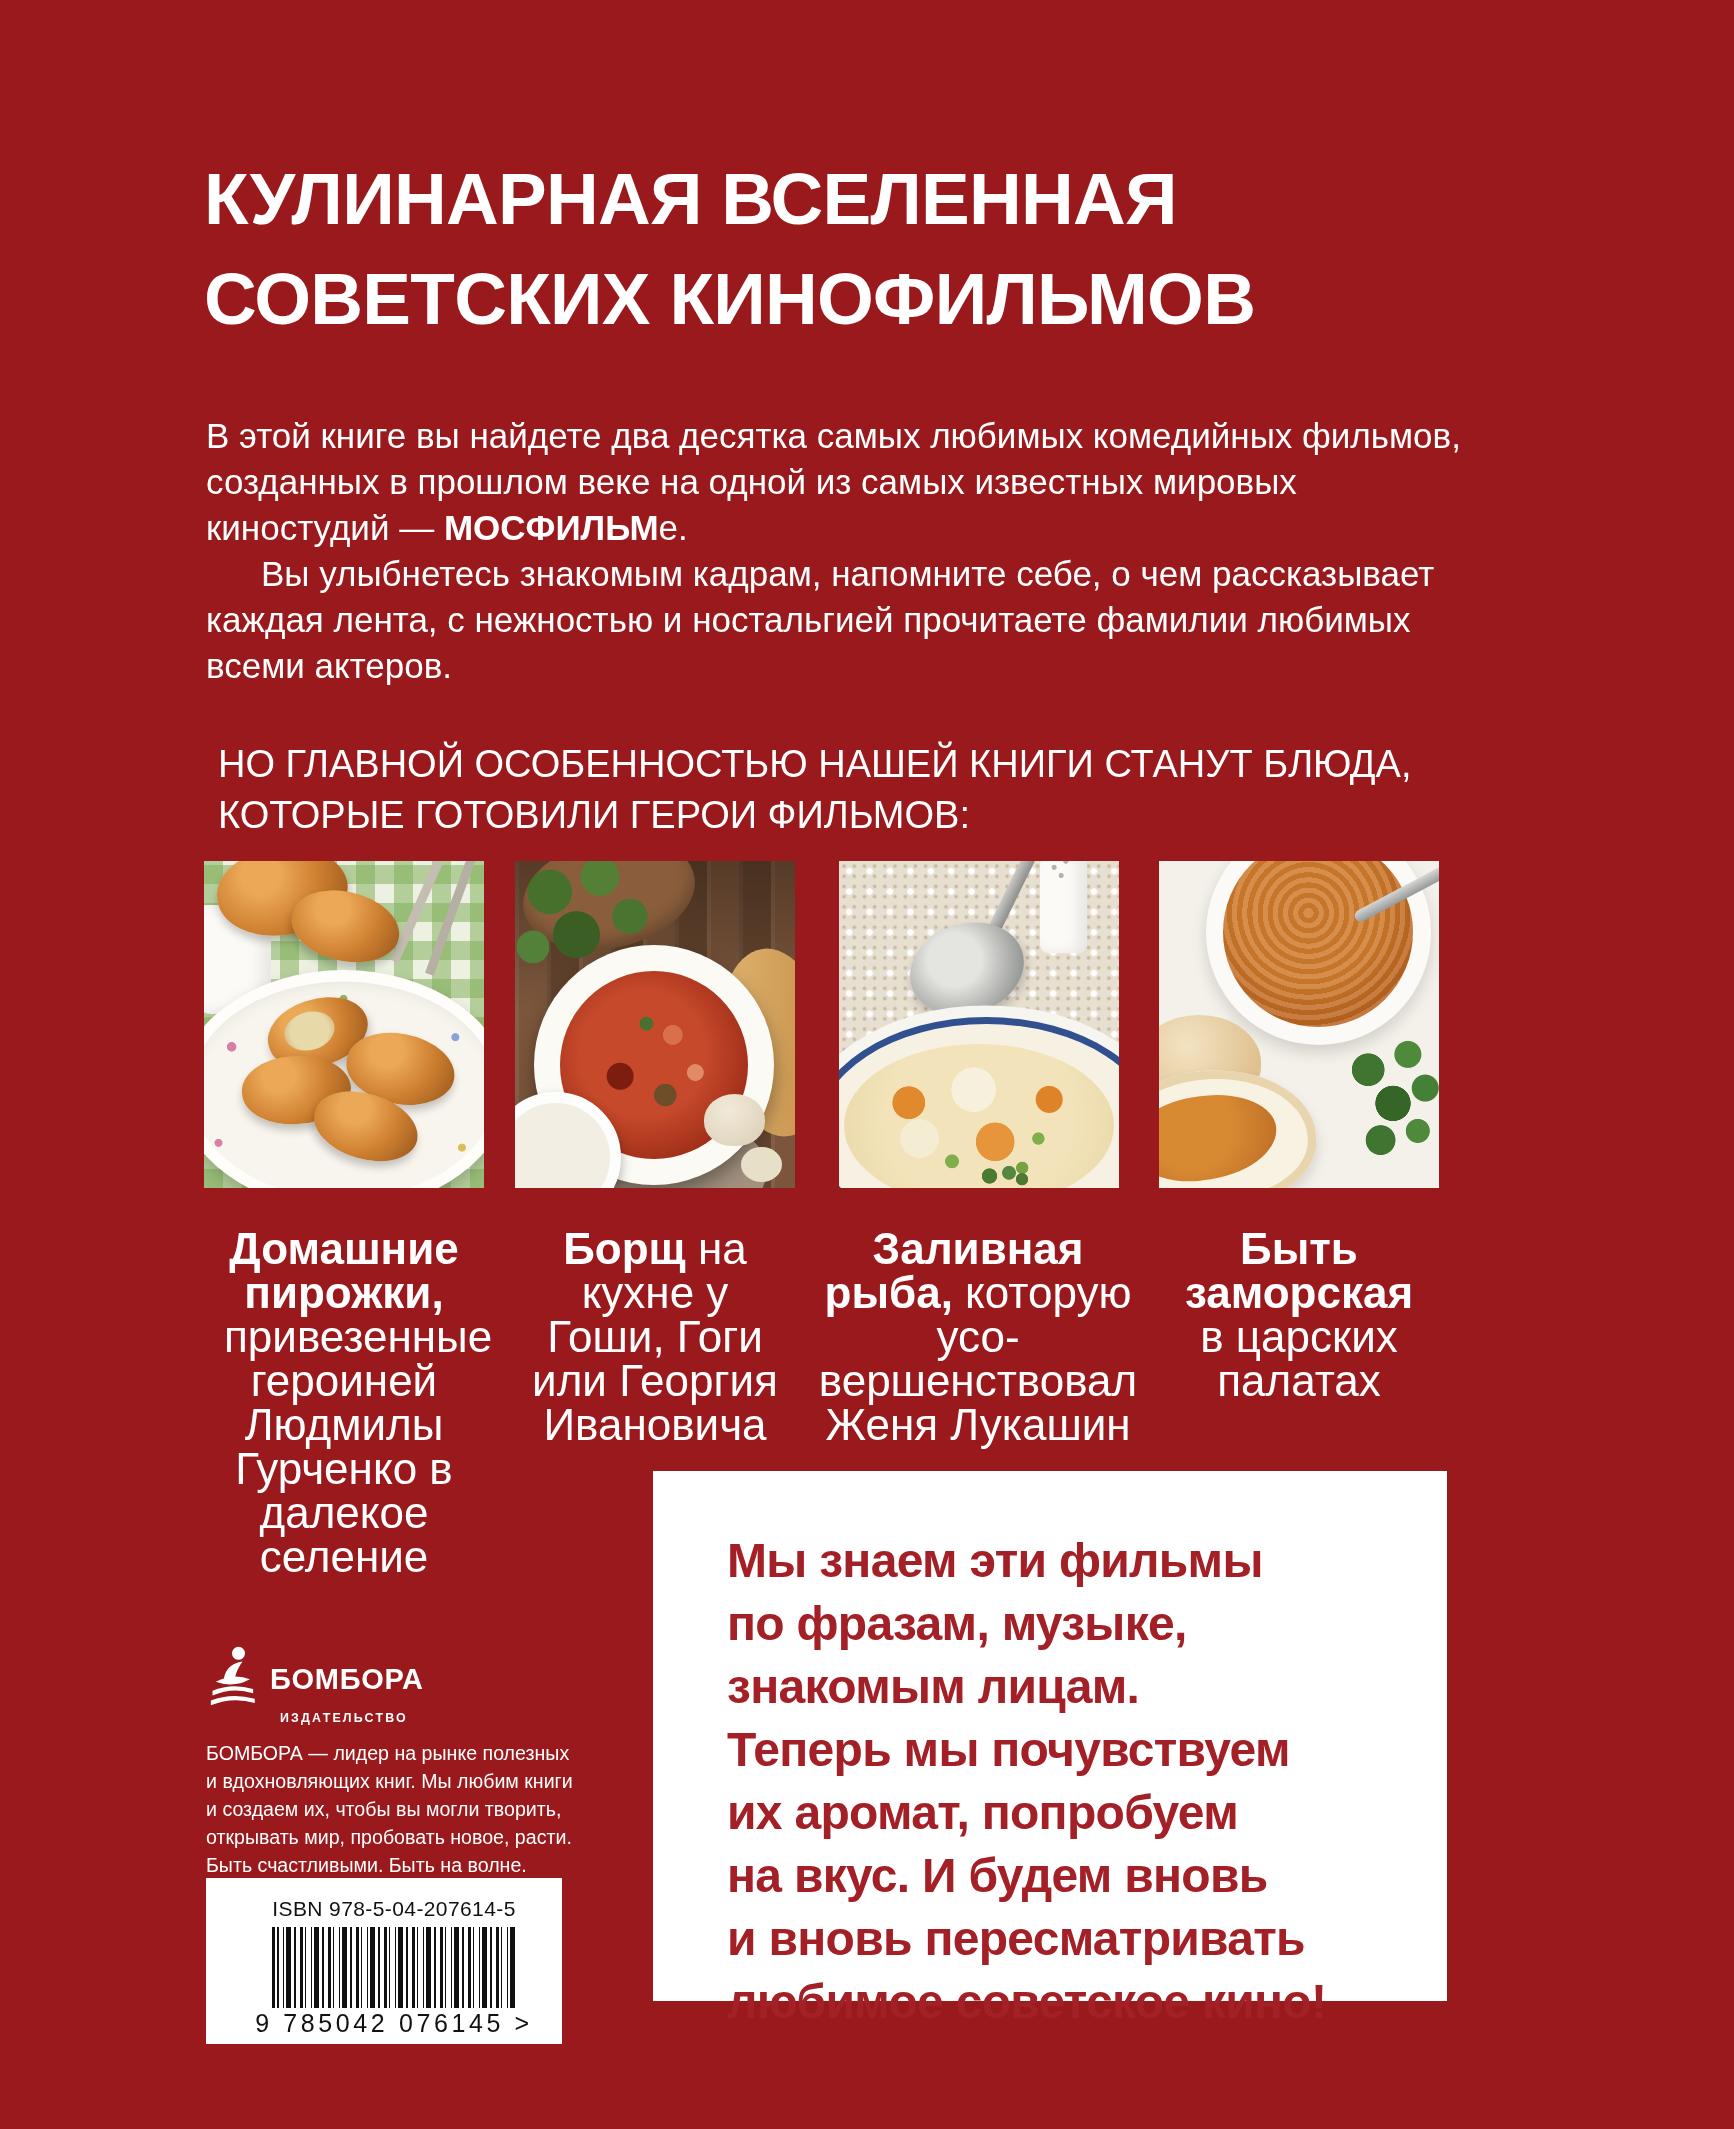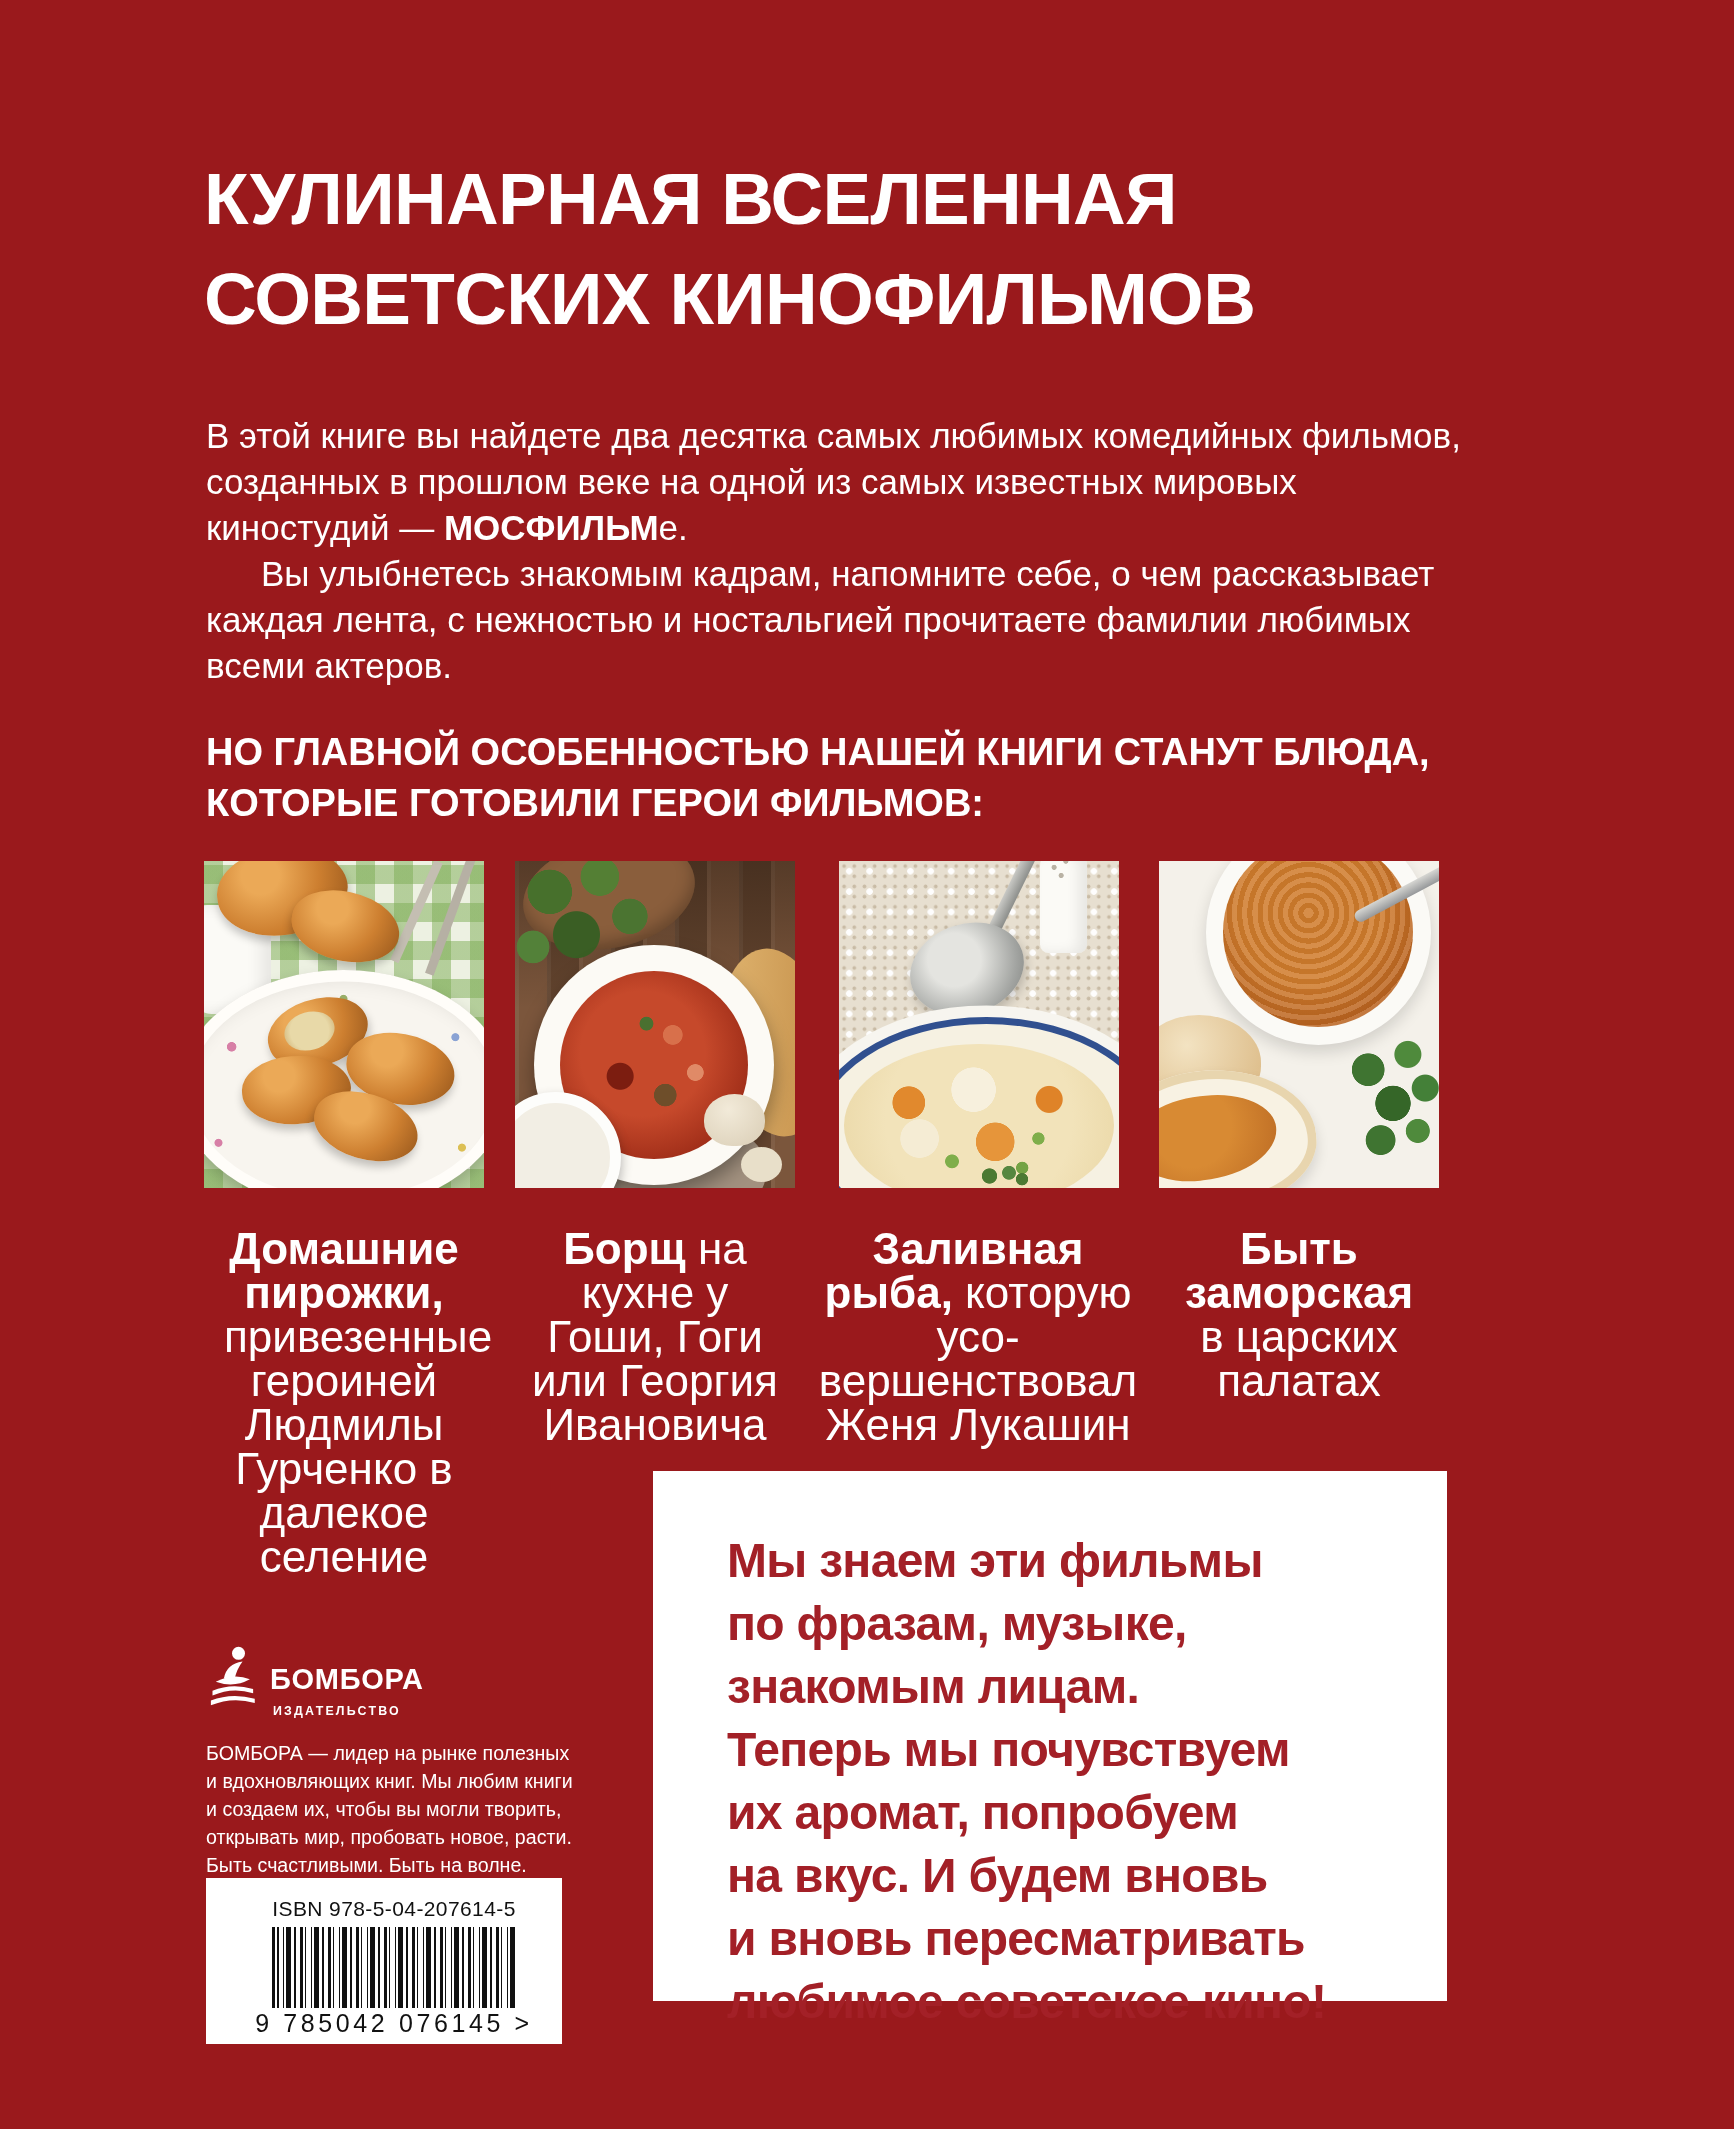--- a/index.html
+++ b/index.html
@@ -15,22 +15,22 @@
     font-size:73px;line-height:100px;font-weight:bold;
     letter-spacing:-0.7px;white-space:pre-line;
   }
   
   .intro{position:absolute;left:206px;top:413px;width:1425px;font-size:35px;line-height:46px;}
   .intro p{margin:0;white-space:pre-line;}
   .intro .p2{text-indent:55px;}
   .intro b{font-weight:bold;}
   
   .dishes-heading{
-    position:absolute;left:206px;top:727px;margin:0;
-    font-size:38px;line-height:51px;font-weight:bold;white-space:pre-line;
+    position:absolute;left:206px;top:727px;margin:12px;
+    font-size:38px;line-height:51px;font-weight:normal;white-space:pre-line;
   }
   
   .photo{position:absolute;top:861px;width:280px;height:327px;overflow:hidden;margin:0;}
   #ph1{left:204px;} #ph2{left:515px;} #ph3{left:839px;} #ph4{left:1159px;}
   .photo *{position:absolute;}
   
   #ph1{background-color:#edf1e2;
     background-image:repeating-linear-gradient(0deg,rgba(124,172,84,.5) 0 19px,transparent 19px 38px),
                      repeating-linear-gradient(90deg,rgba(124,172,84,.5) 0 19px,transparent 19px 38px);}
   .p1-jug{left:-13px;top:44px;width:80px;height:109px;background:#fbfaf6;border-radius:16px 29px 20.4px 20.4px;box-shadow:inset -10.2px 0 16px rgba(0,0,0,.08);}
@@ -123,21 +123,21 @@
   
   .cap{position:absolute;top:1227px;margin:0;font-size:44px;line-height:44px;text-align:center;}
   .cap b{font-weight:bold;}
   #cap1{left:224px;width:240px;}
   #cap2{left:528px;width:254px;}
   #cap3{left:818px;width:320px;}
   #cap4{left:1179px;width:240px;}
   
   #brand-icon{position:absolute;left:206px;top:1646px;}
   #brand-name{position:absolute;left:270px;top:1663px;margin:0;font-size:29px;font-weight:bold;letter-spacing:0.7px;}
-  #brand-sub{position:absolute;left:272px;top:1703px;margin:1px;font-size:12.4px;font-weight:bold;letter-spacing:2.2px;}
+  #brand-sub{position:absolute;left:272px;top:1703px;margin:8px;font-size:12.4px;font-weight:bold;letter-spacing:2.2px;}
   #about{position:absolute;left:206px;top:1739px;margin:0;width:407px;font-size:19.6px;line-height:28px;white-space:pre-line;}
   
   #isbn-box{position:absolute;left:206px;top:1878px;width:336px;height:166px;background:#ffffff;color:var(--barcode-black,#111);text-align:center;padding-left:20px;}
   #isbn-label{margin:19px 0 0;font-size:21px;letter-spacing:0.4px;}
   #barcode{width:244px;height:81px;margin:5.8px auto 0;
     background:repeating-linear-gradient(90deg,#111 0 2.9px,#fff 2.9px 5.1px,#111 5.1px 6.5px,#fff 6.5px 11px,#111 11px 12.4px,#fff 12.4px 14.5px,#111 14.5px 19px,#fff 19px 22px,#111 22px 24px,#fff 24px 28px);}
   #isbn-digits{margin:1.5px 0 0;font-size:25px;letter-spacing:3.6px;}
   
   #quote-box{position:absolute;left:653px;top:1471px;width:794px;height:530px;background:#ffffff;}
   #quote-text{position:absolute;left:74px;top:58px;width:676px;margin:0;

